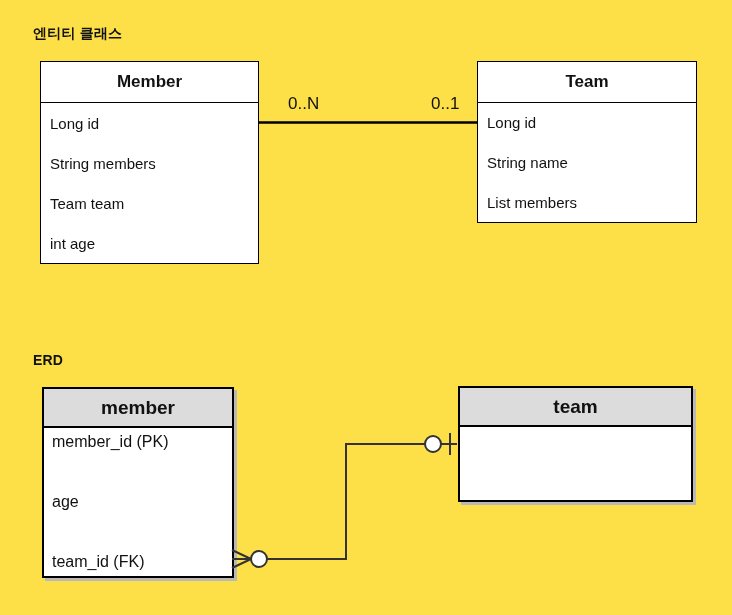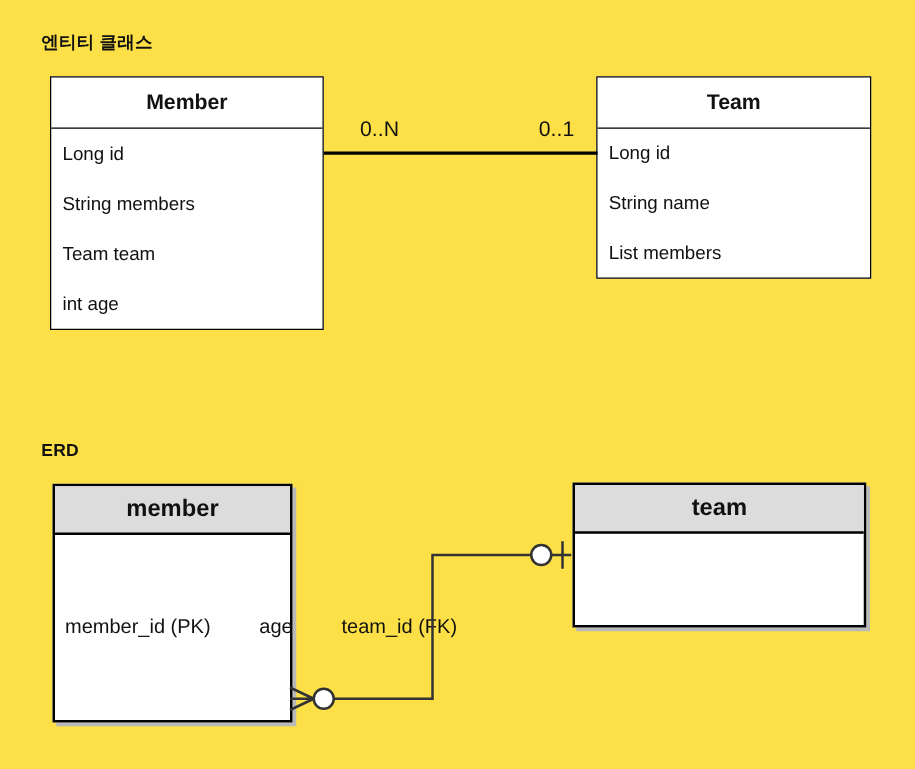--- a/index.html
+++ b/index.html
@@ -68,21 +68,21 @@
     border-bottom: 2px solid #000000;
     display: flex;
     align-items: center;
     justify-content: center;
     font-weight: bold;
     font-size: 19px;
   }
   .erd-box .rows {
     flex: 1;
     display: flex;
-    flex-direction: row;
+    flex-direction: column;
     gap: 31px;
   }
   .erd-box .row {
     flex: 1;
     display: flex;
     align-items: center;
     padding-left: 8px;
     font-size: 16px;
     white-space: nowrap;
   }

